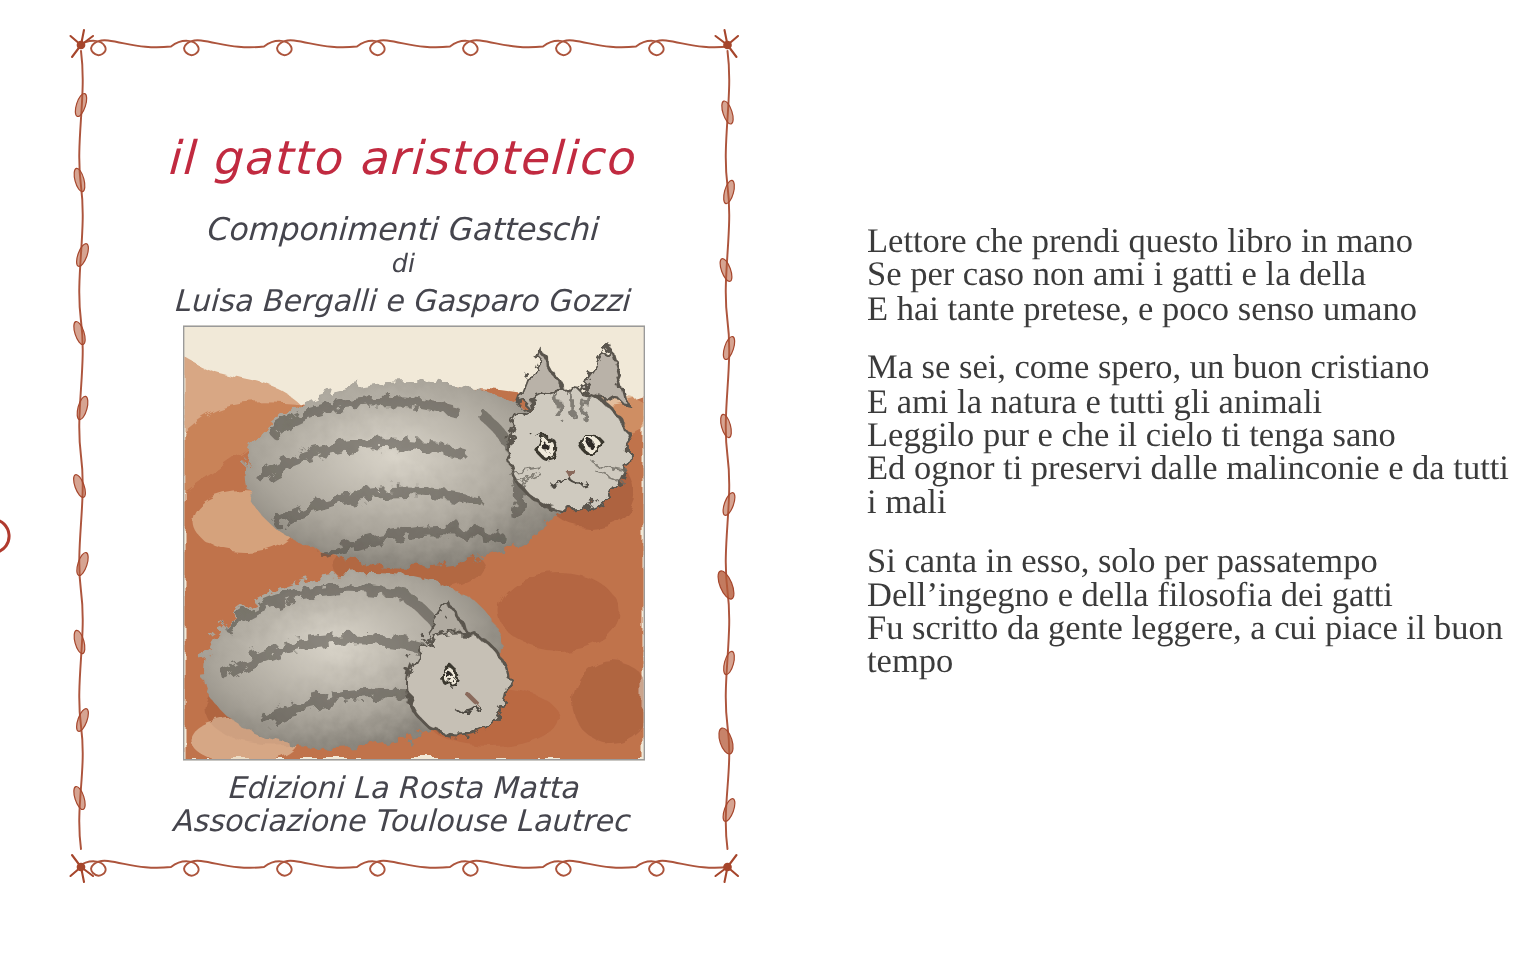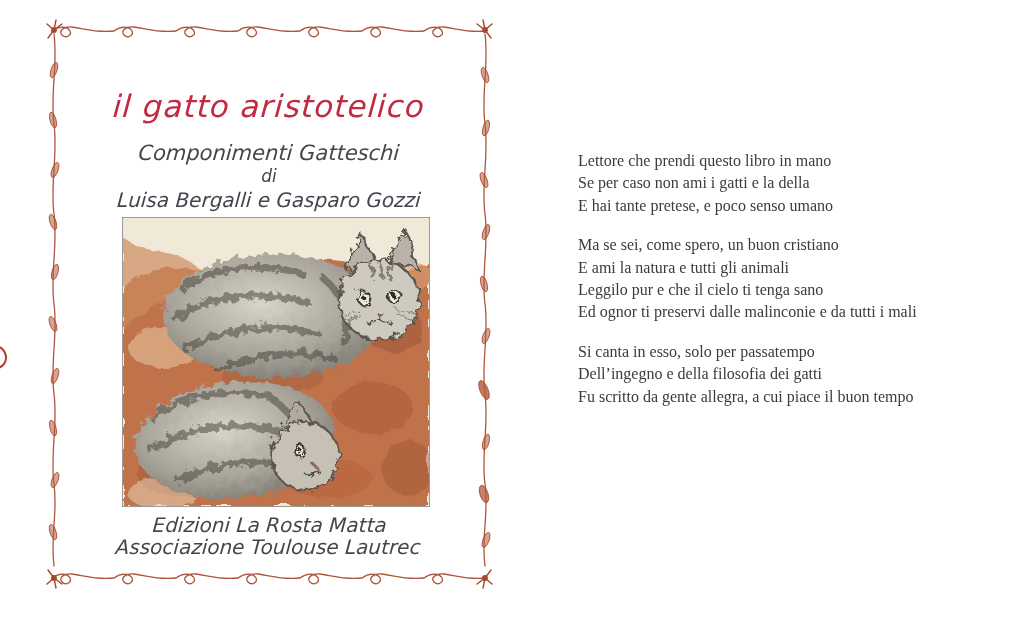--- a/index.html
+++ b/index.html
@@ -61,21 +61,21 @@
     font-style:italic;
     font-size:20px;
     line-height:22px;
     color:#45454d;
     transform:skewX(-4deg);
   }
   
   .poem{
     position:absolute;left:578px;top:150px;width:440px;
     font-family:"Liberation Serif","DejaVu Serif",serif;
-    font-size:16px;
+    font-size:23px;
     color:#3b3b3b;
   }
   .stanza{margin:0 0 17px 0;}
   .stanza p{margin:0;padding:0;line-height:22.4px;}
 </style>
 </head>
 <body>
 
 <div class="cover">
 
@@ -260,15 +260,15 @@
   </div>
   <div class="stanza">
     <p>Ma se sei, come spero, un buon cristiano</p>
     <p>E ami la natura e tutti gli animali</p>
     <p>Leggilo pur e che il cielo ti tenga sano</p>
     <p>Ed ognor ti preservi dalle malinconie e da tutti i mali</p>
   </div>
   <div class="stanza">
     <p>Si canta in esso, solo per passatempo</p>
     <p>Dell’ingegno e della filosofia dei gatti</p>
-    <p>Fu scritto da gente allegra, a cui piace il buon tempo</p>
+    <p>Fu scritto da gente leggere, a cui piace il buon tempo</p>
   </div>
 </div>
 
 </body></html>

